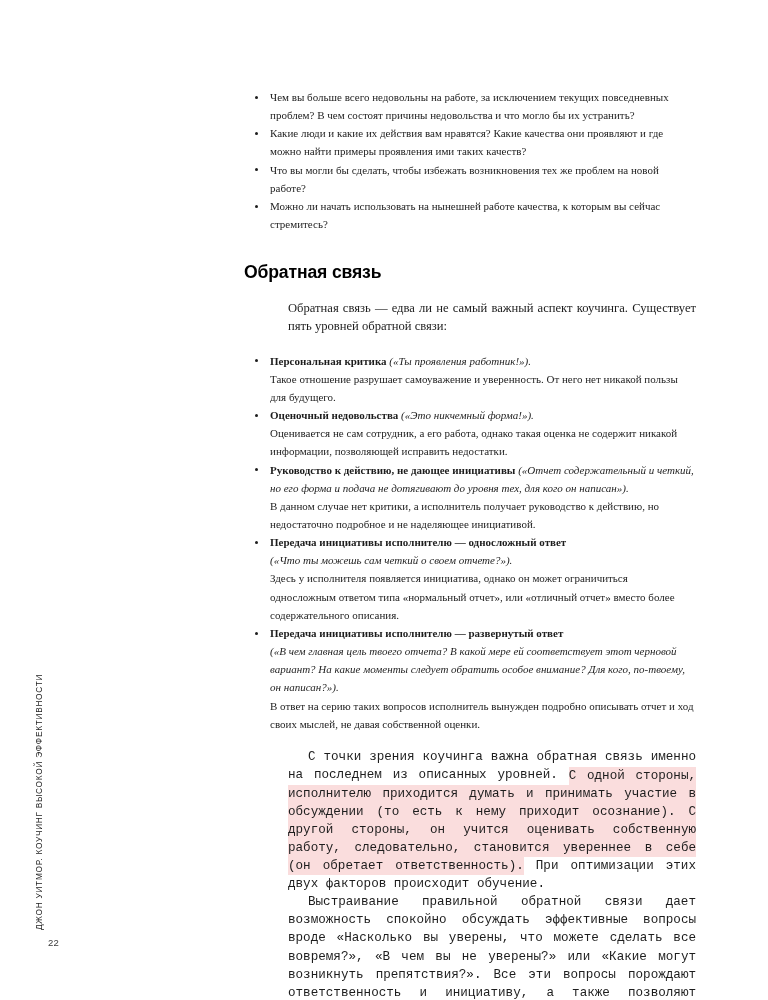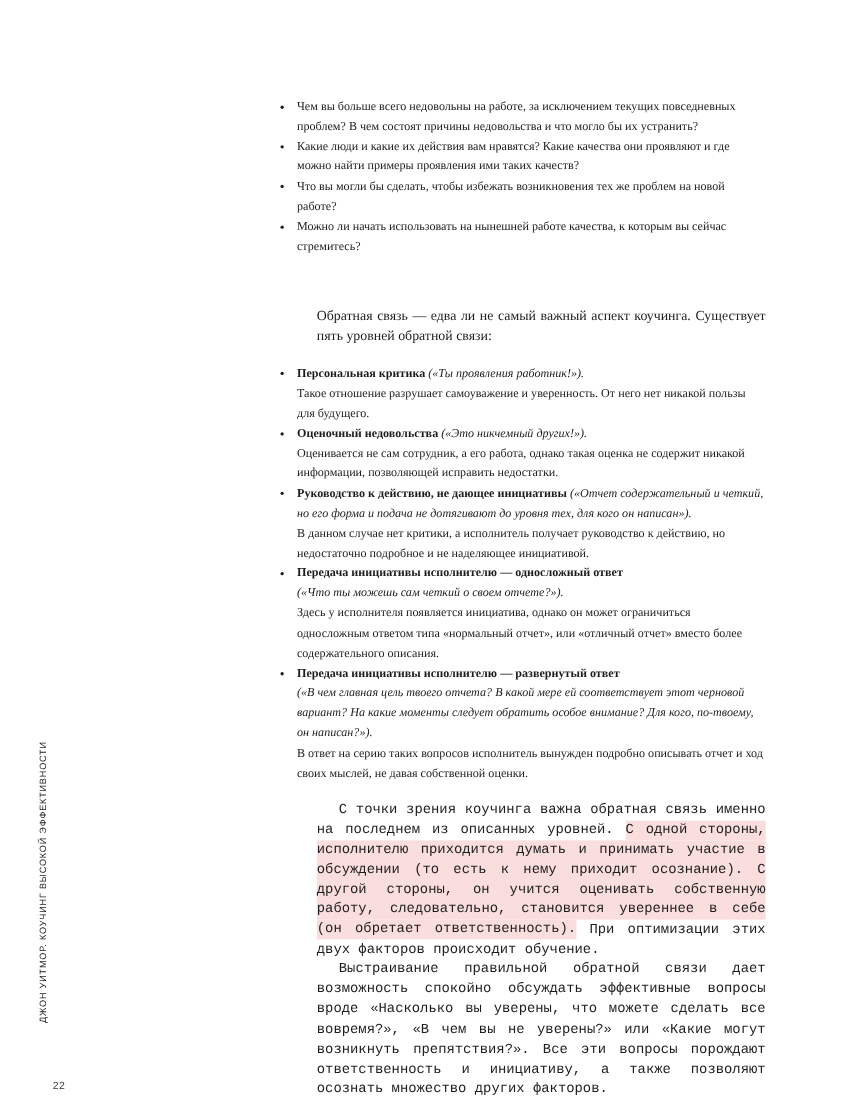--- a/index.html
+++ b/index.html
@@ -35,21 +35,21 @@
     font-size: 8.3px;
     letter-spacing: 0.72px;
     color: #1d1d1d;
     font-weight: 400;
   }
 
   
   .folio {
     position: absolute;
     left: 48px;
-    top: 982px;
+    top: 937px;
     font-family: "Liberation Sans", "DejaVu Sans", sans-serif;
     font-size: 9.5px;
     color: #3a3a3a;
     letter-spacing: 0.3px;
   }
 
   
   .textblock {
     position: absolute;
     left: 244px;
@@ -149,38 +149,39 @@
       <li>
         <span>Что вы могли бы сделать, чтобы избежать возникновения тех же проблем на новой работе?</span>
       </li>
       <li>
         <span>Можно ли начать использовать на нынешней работе качества, к которым вы сейчас стремитесь?</span>
       </li>
     </ul>
 
     <div class="sp-heading"></div>
 
+    <h2 class="section-heading">Обратная связь</h2>
 
     <div class="sp-after-heading"></div>
 
     <p class="body-text">Обратная связь — едва ли не самый важный аспект коучинга. Существует пять уровней обратной связи:</p>
 
     <div class="sp-before-list"></div>
 
     <ul class="bullets levels">
 
       <li>
         <b>Персональная критика</b>
         <i>(«Ты проявления работник!»).</i><br>
         <span>Такое отношение разрушает самоуважение и уверенность. От него нет никакой пользы для будущего.</span>
       </li>
 
       <li>
         <b>Оценочный недовольства</b>
-        <i>(«Это никчемный других!»).</i><br>
+        <i>(«Это никчемный форма!»).</i><br>
         <span>Оценивается не сам сотрудник, а его работа, однако такая оценка не содержит никакой информации, позволяющей исправить недостатки.</span>
       </li>
 
       <li>
         <b>Руководство к действию, не дающее инициативы</b>
         <i>(«Отчет содержательный и четкий, но его форма и подача не дотягивают до уровня тех, для кого он написан»).</i><br>
         <span>В данном случае нет критики, а исполнитель получает руководство к действию, но недостаточно подробное и не наделяющее инициативой.</span>
       </li>
 
       <li>

